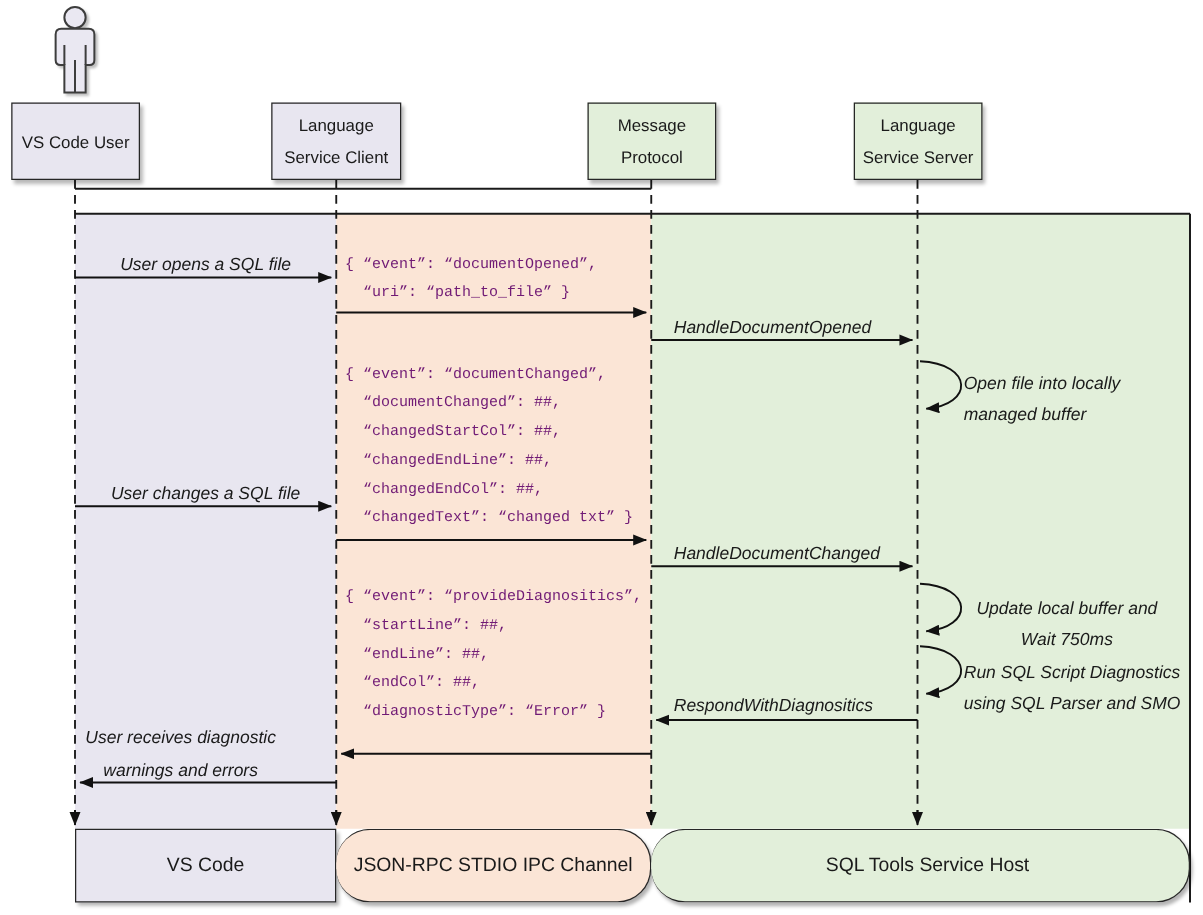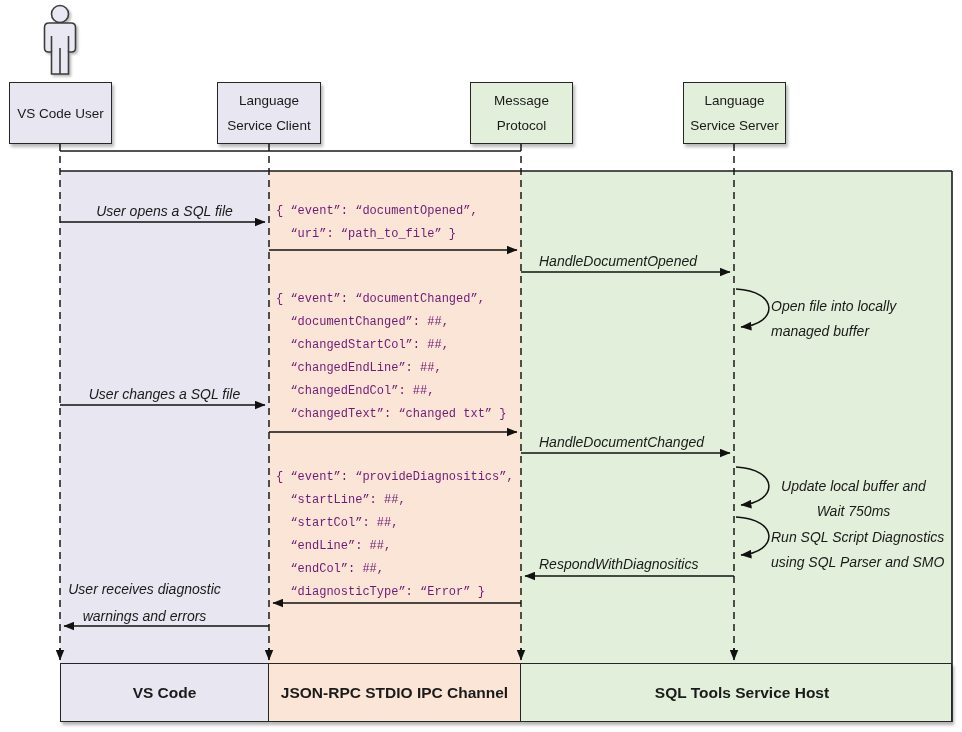--- a/index.html
+++ b/index.html
@@ -21,23 +21,23 @@
     box-sizing:border-box;display:flex;flex-direction:column;justify-content:space-evenly;
     align-items:center;font-size:13.5px;line-height:15px;text-align:center;
     box-shadow:2px 3px 3px rgba(0,0,0,0.28);
   }
   .abox.gray{background:var(--lavender,#e8e6f0);}
   .abox.green{background:var(--green,#e2efda);}
   
   .lbox{
     position:absolute;top:663px;height:59px;border:1.7px solid #262626;
     box-sizing:border-box;display:flex;align-items:center;justify-content:center;
-    font-size:15.5px;font-weight:bold;box-shadow:2px 3px 3px rgba(0,0,0,0.3);
+    font-size:15.5px;font-weight:normal;box-shadow:2px 3px 3px rgba(0,0,0,0.3);
   }
-  .lbox.nol{border-left:none;}
+  .lbox.nol{border-left:none;border-radius:27px;}
   .lbox.gray{background:var(--lavender,#e8e6f0);}
   .lbox.peach{background:var(--peach,#fbe5d6);}
   .lbox.green{background:var(--green,#e2efda);padding-left:12px;}
   
   .lbl{
     position:absolute;font-style:italic;font-size:14px;line-height:17px;
     white-space:nowrap;
   }
   .lbl.ctr{text-align:center;white-space:normal;}
   
@@ -156,21 +156,20 @@
     <div>{ “event”: “documentChanged”,</div>
     <div>  “documentChanged”: ##,</div>
     <div>  “changedStartCol”: ##,</div>
     <div>  “changedEndLine”: ##,</div>
     <div>  “changedEndCol”: ##,</div>
     <div>  “changedText”: “changed txt” }</div>
   </div>
   <div class="code" style="left:276px;top:466px;">
     <div>{ “event”: “provideDiagnositics”,</div>
     <div>  “startLine”: ##,</div>
-    <div>  “startCol”: ##,</div>
     <div>  “endLine”: ##,</div>
     <div>  “endCol”: ##,</div>
     <div>  “diagnosticType”: “Error” }</div>
   </div>
 
   <div class="lbox gray" style="left:60px;width:209px;">
     <span>VS Code</span>
   </div>
   <div class="lbox peach nol" style="left:269px;width:252px;">
     <span>JSON-RPC STDIO IPC Channel</span>

